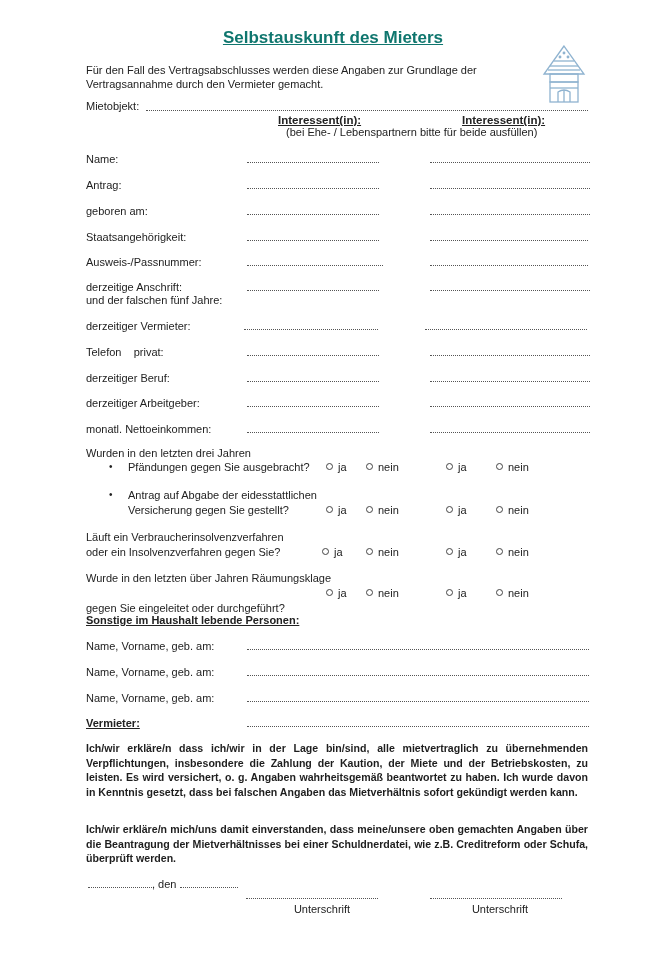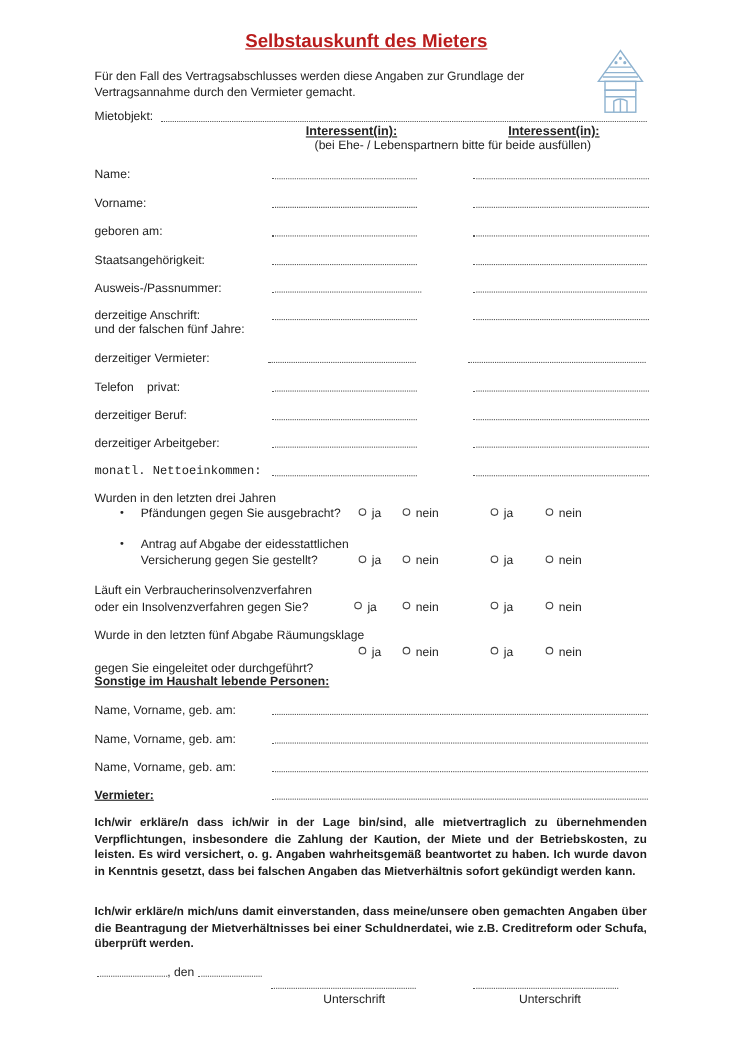--- a/index.html
+++ b/index.html
@@ -1,20 +1,20 @@
 <!DOCTYPE html>
 <html><head>
 <meta charset="utf-8">
 <style>
   html, body { margin:0; padding:0; background:#fff; }
   body { width:666px; height:960px; position:relative; overflow:hidden;
          font-family:"Liberation Sans", sans-serif; color:#222; font-size:11.5px; }
   .abs { position:absolute; white-space:nowrap; }
   .title { left:0; width:666px; top:28px; text-align:center; font-size:17px; font-weight:bold;
-           text-decoration:underline; color:#b91c1c; }
+           text-decoration:underline; color:#0f766e; }
   .intro { left:86px; top:63px; font-size:11px; line-height:14px; white-space:normal; width:420px; }
   .dots { border-bottom:1.4px dotted #555; height:0; position:absolute; }
   .hdr { font-weight:bold; text-decoration:underline; font-size:11.5px; }
   .sub { font-size:11px; }
   .lbl { font-size:11px; }
   .radio { font-size:11px; }
   .radio .circ { display:inline-block; width:5px; height:5px; border:1px solid #444; border-radius:50%;
                  margin-right:5px; vertical-align:1px; }
   .bullet { font-size:10px; }
   .secthdr { font-weight:bold; text-decoration:underline; font-size:11px; }
@@ -50,21 +50,21 @@
 <div class="dots" style="left:146px;top:110px;width:442px;"></div>
 
 <div class="abs hdr" style="left:278px;top:114px;">Interessent(in):</div>
 <div class="abs hdr" style="left:462px;top:114px;">Interessent(in):</div>
 <div class="abs sub" style="left:286px;top:126px;">(bei Ehe- / Lebenspartnern bitte für beide ausfüllen)</div>
 
 <div class="abs lbl" style="left:86px;top:153px;">Name:</div>
 <div class="dots" style="left:247px;top:162px;width:132px;"></div>
 <div class="dots" style="left:430px;top:162px;width:160px;"></div>
 
-<div class="abs lbl" style="left:86px;top:179px;">Vorname:</div>
+<div class="abs lbl" style="left:86px;top:179px;">Antrag:</div>
 <div class="dots" style="left:247px;top:188px;width:132px;"></div>
 <div class="dots" style="left:430px;top:188px;width:160px;"></div>
 
 <div class="abs lbl" style="left:86px;top:205px;">geboren am:</div>
 <div class="dots" style="left:247px;top:214px;width:132px;"></div>
 <div class="dots" style="left:430px;top:214px;width:160px;"></div>
 
 <div class="abs lbl" style="left:86px;top:231px;">Staatsangehörigkeit:</div>
 <div class="dots" style="left:247px;top:240px;width:132px;"></div>
 <div class="dots" style="left:430px;top:240px;width:158px;"></div>
@@ -87,21 +87,21 @@
 <div class="dots" style="left:430px;top:355px;width:160px;"></div>
 
 <div class="abs lbl" style="left:86px;top:372px;">derzeitiger Beruf:</div>
 <div class="dots" style="left:247px;top:381px;width:132px;"></div>
 <div class="dots" style="left:430px;top:381px;width:160px;"></div>
 
 <div class="abs lbl" style="left:86px;top:397px;">derzeitiger Arbeitgeber:</div>
 <div class="dots" style="left:247px;top:406px;width:132px;"></div>
 <div class="dots" style="left:430px;top:406px;width:160px;"></div>
 
-<div class="abs lbl" style="left:86px;top:423px;font-family:Liberation Mono, monospace;">monatl. Nettoeinkommen:</div>
+<div class="abs lbl" style="left:86px;top:423px;">monatl. Nettoeinkommen:</div>
 <div class="dots" style="left:247px;top:432px;width:132px;"></div>
 <div class="dots" style="left:430px;top:432px;width:160px;"></div>
 
 <div class="abs lbl" style="left:86px;top:447px;">Wurden in den letzten drei Jahren</div>
 
 <div class="abs bullet" style="left:109px;top:461px;">•</div>
 <div class="abs lbl" style="left:128px;top:461px;">Pfändungen gegen Sie ausgebracht?</div>
 <div class="abs radio" style="left:326px;top:461px;"><span class="circ"></span><span>ja</span></div>
 <div class="abs radio" style="left:366px;top:461px;"><span class="circ"></span><span>nein</span></div>
 <div class="abs radio" style="left:446px;top:461px;"><span class="circ"></span><span>ja</span></div>
@@ -115,21 +115,21 @@
 <div class="abs radio" style="left:446px;top:504px;"><span class="circ"></span><span>ja</span></div>
 <div class="abs radio" style="left:496px;top:504px;"><span class="circ"></span><span>nein</span></div>
 
 <div class="abs lbl" style="left:86px;top:531px;">Läuft ein Verbraucherinsolvenzverfahren</div>
 <div class="abs lbl" style="left:86px;top:546px;">oder ein Insolvenzverfahren gegen Sie?</div>
 <div class="abs radio" style="left:322px;top:546px;"><span class="circ"></span><span>ja</span></div>
 <div class="abs radio" style="left:366px;top:546px;"><span class="circ"></span><span>nein</span></div>
 <div class="abs radio" style="left:446px;top:546px;"><span class="circ"></span><span>ja</span></div>
 <div class="abs radio" style="left:496px;top:546px;"><span class="circ"></span><span>nein</span></div>
 
-<div class="abs lbl" style="left:86px;top:572px;">Wurde in den letzten fünf Abgabe Räumungsklage</div>
+<div class="abs lbl" style="left:86px;top:572px;">Wurde in den letzten über Jahren Räumungsklage</div>
 <div class="abs lbl" style="left:86px;top:587px;margin-top:15px;">gegen Sie eingeleitet oder durchgeführt?</div>
 <div class="abs radio" style="left:326px;top:587px;"><span class="circ"></span><span>ja</span></div>
 <div class="abs radio" style="left:366px;top:587px;"><span class="circ"></span><span>nein</span></div>
 <div class="abs radio" style="left:446px;top:587px;"><span class="circ"></span><span>ja</span></div>
 <div class="abs radio" style="left:496px;top:587px;"><span class="circ"></span><span>nein</span></div>
 
 <div class="abs secthdr" style="left:86px;top:614px;">Sonstige im Haushalt lebende Personen:</div>
 
 <div class="abs lbl" style="left:86px;top:640px;">Name, Vorname, geb. am:</div>
 <div class="dots" style="left:247px;top:649px;width:342px;"></div>

